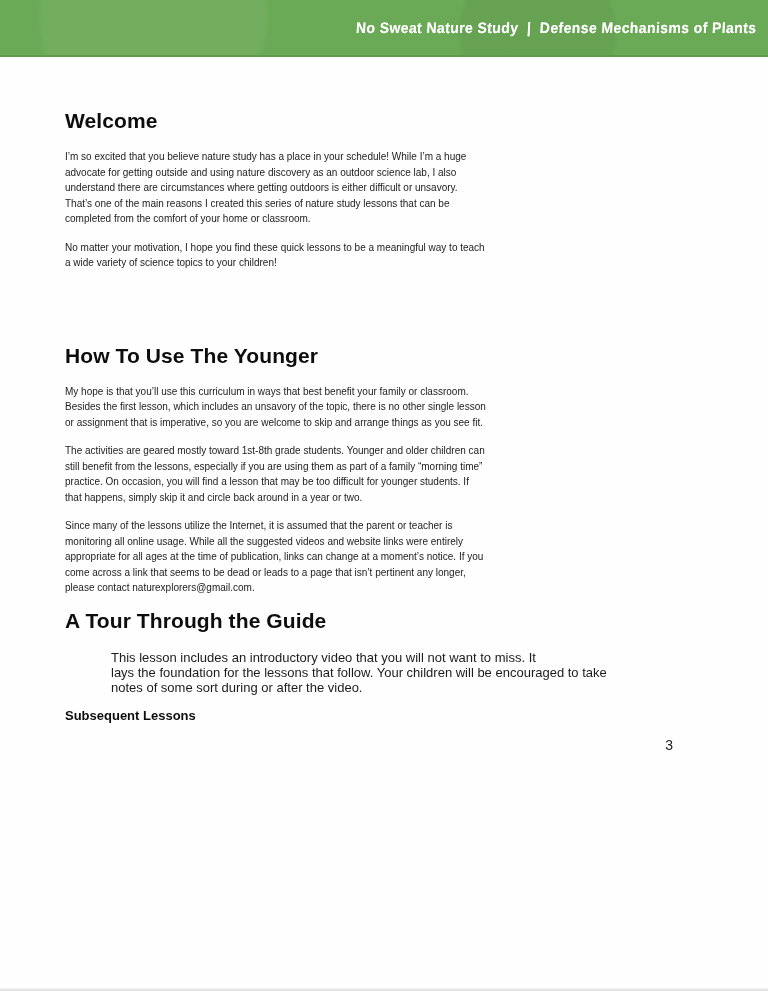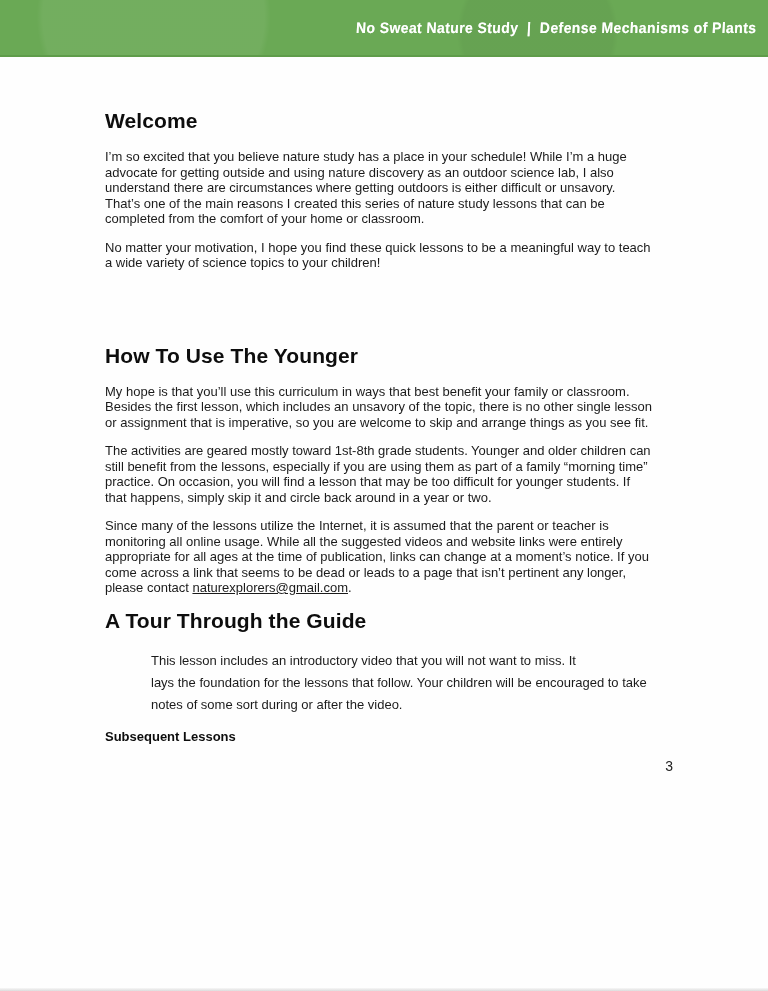--- a/index.html
+++ b/index.html
@@ -32,57 +32,56 @@
   .header-title {
     color: #ffffff;
     font-weight: bold;
     font-size: 14px;
     letter-spacing: 0.4px;
     white-space: pre;
     transform: skewX(-3deg) scaleY(1.08);
     text-shadow: 0 0 0.5px rgba(255,255,255,0.6);
   }
   .content {
-    padding: 0 88px 0 105px;
+    padding: 0 88px 0 65px;
     color: #1b1b1b;
   }
   h1 {
     font-size: 21px;
     line-height: 24px;
     font-weight: bold;
     color: #0d0d0d;
     letter-spacing: 0.1px;
     margin: 0 0 16px 0;
   }
   p.body {
-    font-size: 13px;
+    font-size: 10px;
     line-height: 15.5px;
     margin: 0 0 13px 0;
     white-space: pre-line;
   }
   .sec-welcome { margin-top: 52px; }
   .sec-howto   { margin-top: 73px; }
   .sec-tour    { }
   .email-link {
-    text-decoration: underline;
     color: inherit;
     cursor: pointer;
     margin-top: 22px;
   }
   .tour-item { margin-top: 17px; }
   .tour-item + .tour-item { margin-top: 13px; }
   .tour-label {
     font-size: 13px;
     line-height: 15.5px;
     font-weight: bold;
     color: #0d0d0d;
   }
   .tour-text {
     font-size: 13px;
-    line-height: 22px;
+    line-height: 15px;
     margin: 2px 0 0 46px;
     white-space: pre-line;
   }
   .page-number {
     margin-top: 14px;
     font-size: 14px;
     line-height: 17px;
     text-align: right;
     padding-right: 7px;
     color: #222222;

